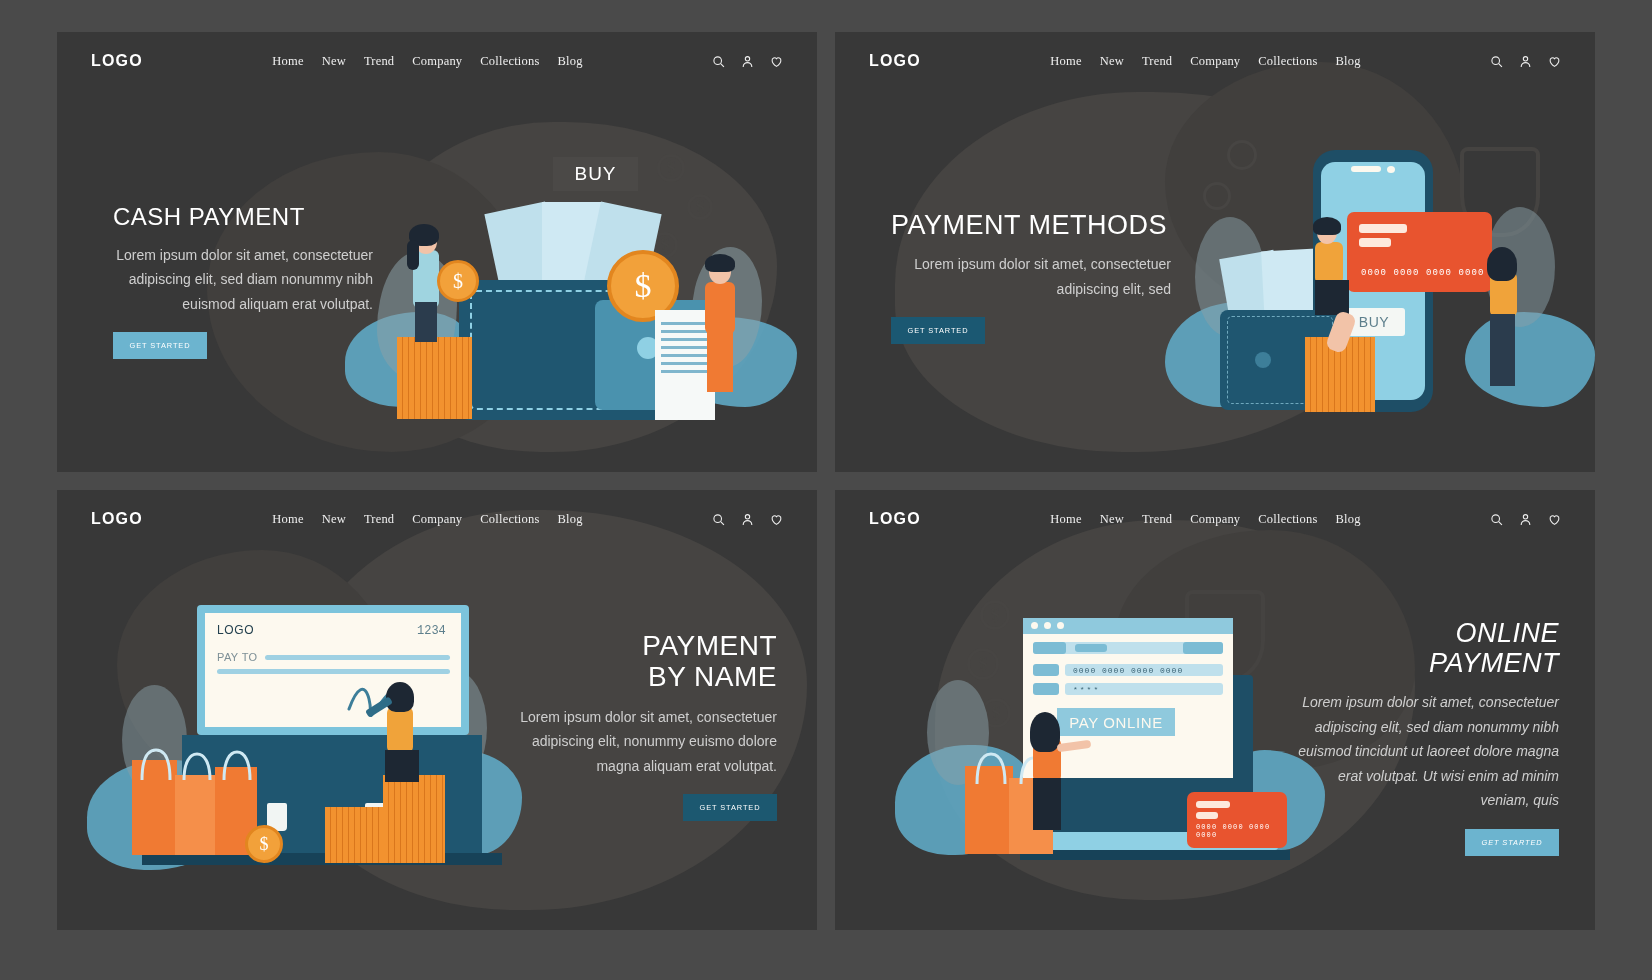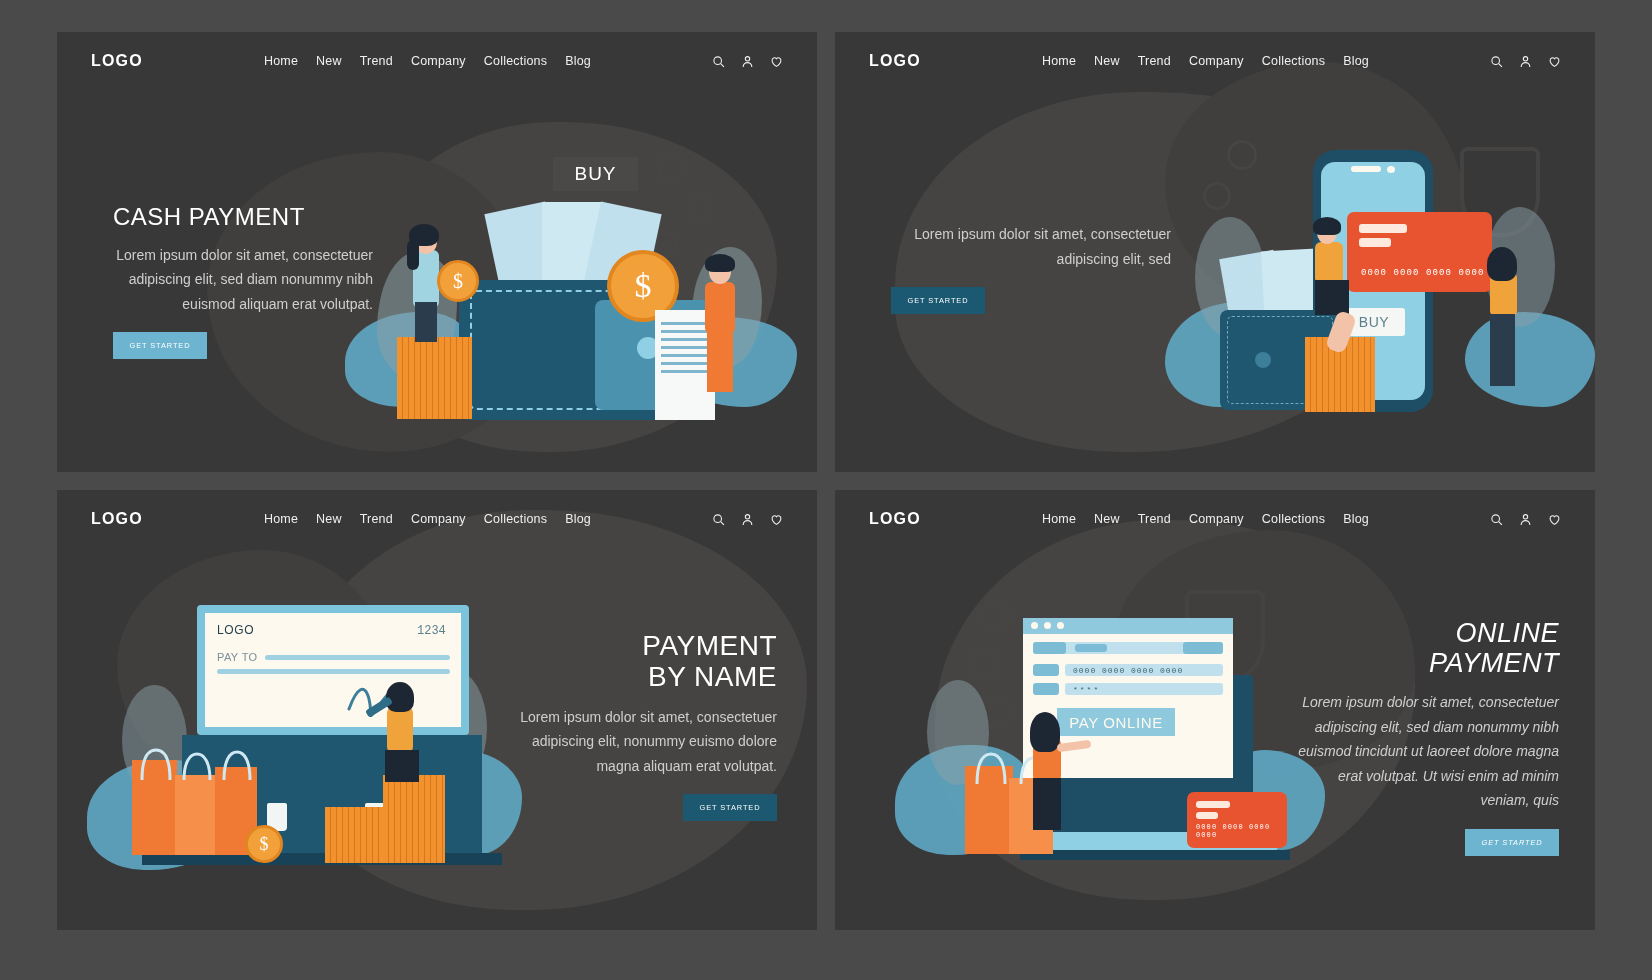--- a/index.html
+++ b/index.html
@@ -34,21 +34,21 @@
 
   
   .nav {
     position: relative; z-index: 6;
     height: 58px; display: flex; align-items: center;
     padding: 0 34px;
   }
   .logo {
     color: #fff; font-weight: bold; font-size: 16px; letter-spacing: 1.2px;
   }
-  .nav-links { display: flex; gap: 18px; margin-left: auto; }
+  .nav-links { display: flex; gap: 18px; margin-left: auto; font-family: Liberation Serif, serif; }
   .nav-link {
     color: #efefef; font-size: 12.5px; letter-spacing: .2px; cursor: pointer;
     white-space: nowrap;
   }
   .nav-icons { display: flex; gap: 16px; margin-left: auto; align-items:center; }
   .nav-icons svg { display:block; }
 
   
   .hero {
     position: absolute; z-index: 5;
@@ -251,20 +251,21 @@
           </span>
         <span>
             <svg width="13" height="13" viewBox="0 0 24 24" fill="none" stroke="#efefef" stroke-width="2">
               <path d="M12 21s-8-5.2-8-10.5A4.5 4.5 0 0 1 12 7a4.5 4.5 0 0 1 8 3.5C20 15.8 12 21 12 21z"></path>
             </svg>
           </span>
       </div>
     </div>
 
     <div class="hero" style="left:56px;top:178px;width:280px;">
+      <h1 style="font-size:27px;">PAYMENT METHODS</h1>
       <p>Lorem ipsum dolor sit amet, consectetuer adipiscing elit, sed</p>
       <div class="btn" style="background:#1b5872;">GET STARTED</div>
     </div>
 
     <div class="illo" style="left:330px;top:90px;width:420px;height:330px;">
 
       <div style="position:absolute;left:62px;top:18px;width:30px;height:30px;border:3px solid #474543;border-radius:50%;"></div>
       <div style="position:absolute;left:38px;top:60px;width:28px;height:28px;border:3px solid #474543;border-radius:50%;"></div>
       <div class="shield-ghost" style="left:295px;top:25px;width:80px;height:90px;border-radius:8px 8px 45% 45%;"></div>
 

